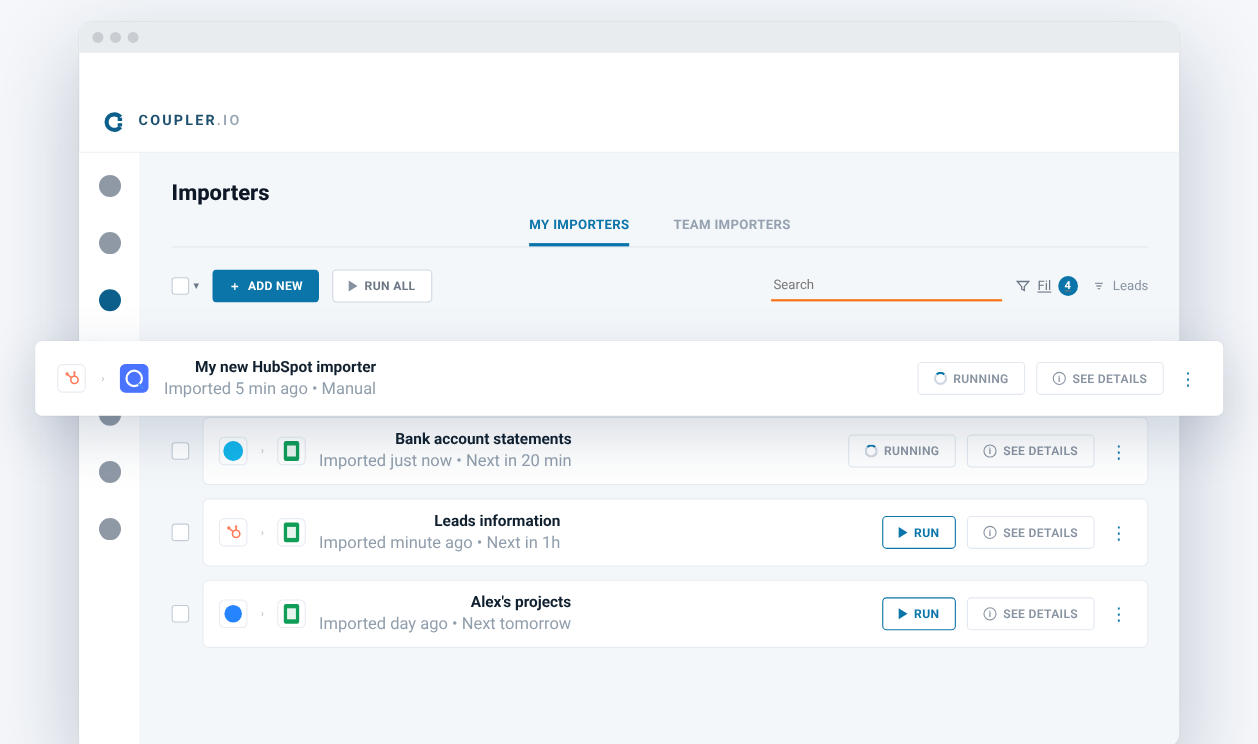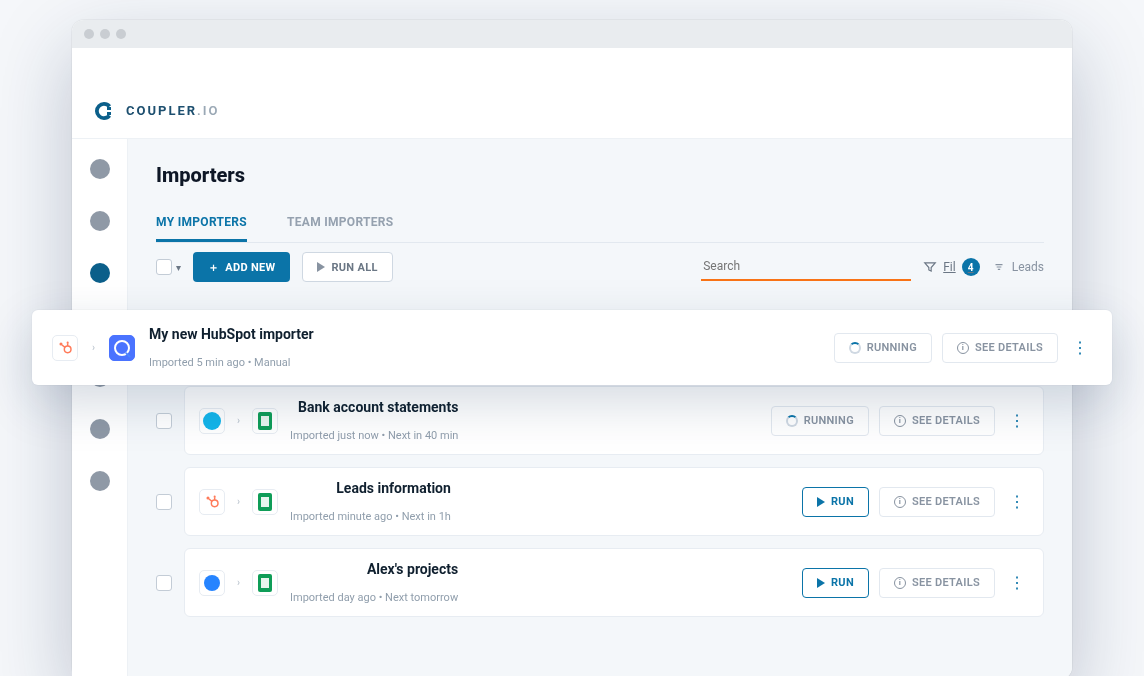--- a/index.html
+++ b/index.html
@@ -10,22 +10,22 @@
   .header { height: 56px; border-bottom: 1px solid #edf1f5; display: flex; align-items: center; padding: 0 20px; margin-top: 35px; }
   .logo { display: flex; align-items: center; gap: 10px; }
   .logo-mark { width: 24px; height: 24px; }
   .logo-text { font-size: 13px; letter-spacing: 2px; color: #1d4f6f; font-weight: 700; }
   .logo-text .io { color: #9aa8b5; font-weight: 600; }
   .body { display: flex; }
   .sidebar { width: 56px; background: #fff; padding-top: 20px; display: flex; flex-direction: column; align-items: center; gap: 32px; border-right: 1px solid #edf1f5; }
   .side-dot { width: 20px; height: 20px; border-radius: 50%; background: #8f99a6; }
   .side-dot.active { background: #0b5f8a; }
   .main { flex: 1; background: #f4f7fa; padding: 24px 28px 40px 28px; min-height: 540px; border-radius: 0 0 12px 0; }
-  .page-title { font-size: 20px; font-weight: 800; color: #0e1726; margin-bottom: 18px; }
-  .tabs { display: flex; gap: 40px; border-bottom: 1px solid #e2e8ef; margin-bottom: 9px; }
+  .page-title { font-size: 20px; font-weight: 800; color: #0e1726; }
+  .tabs { display: flex; gap: 40px; border-bottom: 1px solid #e2e8ef; margin-bottom: 20px; justify-content: center; }
   .tab { font-size: 12px; font-weight: 700; letter-spacing: 0.3px; color: #95a1af; padding: 10px 0; cursor: pointer; border-bottom: 3px solid transparent; }
   .tab.active { color: #0b74a8; border-bottom-color: #0b74a8; }
   .toolbar { display: flex; align-items: center; gap: 12px; margin-bottom: 18px; }
   .checkwrap { display: flex; align-items: center; gap: 4px; }
   .checkbox { width: 16px; height: 16px; border: 1.5px solid #c3ccd6; border-radius: 3px; background: #fff; cursor: pointer; }
   .caret { font-size: 10px; color: #6b7785; cursor: pointer; }
   .btn { display: inline-flex; align-items: center; gap: 6px; height: 30px; padding: 0 14px; border-radius: 4px; font-size: 11px; font-weight: 700; letter-spacing: 0.3px; cursor: pointer; border: 1px solid transparent; }
   .btn-primary { background: #0b74a8; color: #fff; }
   .btn-outline { background: #fff; border-color: #cfd8e2; color: #6b7785; }
   .btn-outline.blue { color: #0b74a8; border-color: #0b74a8; }
@@ -34,21 +34,21 @@
   .search { border: none; border-bottom: 2px solid #f97316; background: transparent; width: 210px; font-size: 12px; padding: 6px 2px; color: #4a5560; outline: none; }
   .filter { display: flex; align-items: center; gap: 6px; color: #6b7785; font-size: 12px; cursor: pointer; text-decoration: underline; }
   .badge { width: 18px; height: 18px; border-radius: 50%; background: #0b74a8; color: #fff; font-size: 10px; display: inline-flex; align-items: center; justify-content: center; font-weight: 700; }
   .sort { display: flex; align-items: center; gap: 6px; color: #8893a1; font-size: 12px; cursor: pointer; }
   .list { display: flex; flex-direction: column; gap: 12px; margin-top: 22px; }
   .row { display: flex; align-items: center; gap: 12px; }
   .card { flex: 1; background: #fff; border: 1px solid #e7ecf2; border-radius: 6px; padding: 12px 14px; display: flex; align-items: center; gap: 12px; }
   .iconbox { width: 26px; height: 26px; border: 1px solid #e7ecf2; border-radius: 5px; display: flex; align-items: center; justify-content: center; font-size: 14px; }
   .arrow { color: #b5bfca; font-size: 10px; }
   .rowtitle { font-size: 14px; font-weight: 700; color: #10202f; text-align: right; }
-  .rowsub { font-size: 11px; color: #909eac; margin-top: 14px; }
+  .rowsub { font-size: 15px; color: #909eac; margin-top: 2px; }
   .row-actions { margin-left: auto; display: flex; align-items: center; gap: 10px; justify-content: center; }
   .kebab { color: #0b74a8; font-size: 16px; cursor: pointer; padding: 0 4px; }
   .spinner { width: 12px; height: 12px; border: 2px solid #cfd8e2; border-top-color: #0b74a8; border-radius: 50%; display: inline-block; }
   .play { width: 0; height: 0; border-left: 8px solid currentColor; border-top: 5px solid transparent; border-bottom: 5px solid transparent; display: inline-block; }
   .info-icon { width: 12px; height: 12px; border: 1.5px solid currentColor; border-radius: 50%; display: inline-flex; align-items: center; justify-content: center; font-size: 8px; font-weight: 700; }
   
   .float-row { position: absolute; left: -40px; right: -40px; top: 290px; background: #fff; border-radius: 6px; box-shadow: 0 18px 50px rgba(20,50,90,0.18), 0 0 0 1px rgba(0,0,0,0.02); padding: 16px 20px; display: flex; align-items: center; gap: 14px; z-index: 5; }
   .sheets-ico { background: linear-gradient(#0f9d58,#0f9d58); width:14px; height:18px; border-radius:2px; position:relative; }
   .sheets-ico::after { content:""; position:absolute; inset:4px 3px; background:#fff; opacity:0.9; }
   .xero-ico { width:18px; height:18px; border-radius:50%; background:#13b5ea; }
@@ -137,21 +137,21 @@
     <div class="card">
       <div class="iconbox">
                 <span class="xero-ico"></span>
               </div>
       <span class="arrow">›</span>
       <div class="iconbox">
                 <span class="sheets-ico"></span>
               </div>
       <div>
         <div class="rowtitle">Bank account statements</div>
-        <div class="rowsub">Imported just now • Next in 40 min</div>
+        <div class="rowsub">Imported just now • Next in 20 min</div>
       </div>
       <div class="row-actions">
         <div class="btn btn-light">
                   <span class="spinner"></span>
                   <span>RUNNING</span>
                 </div>
         <div class="btn btn-light">
                   <span class="info-icon">i</span>
                   <span>SEE DETAILS</span>
                 </div>

